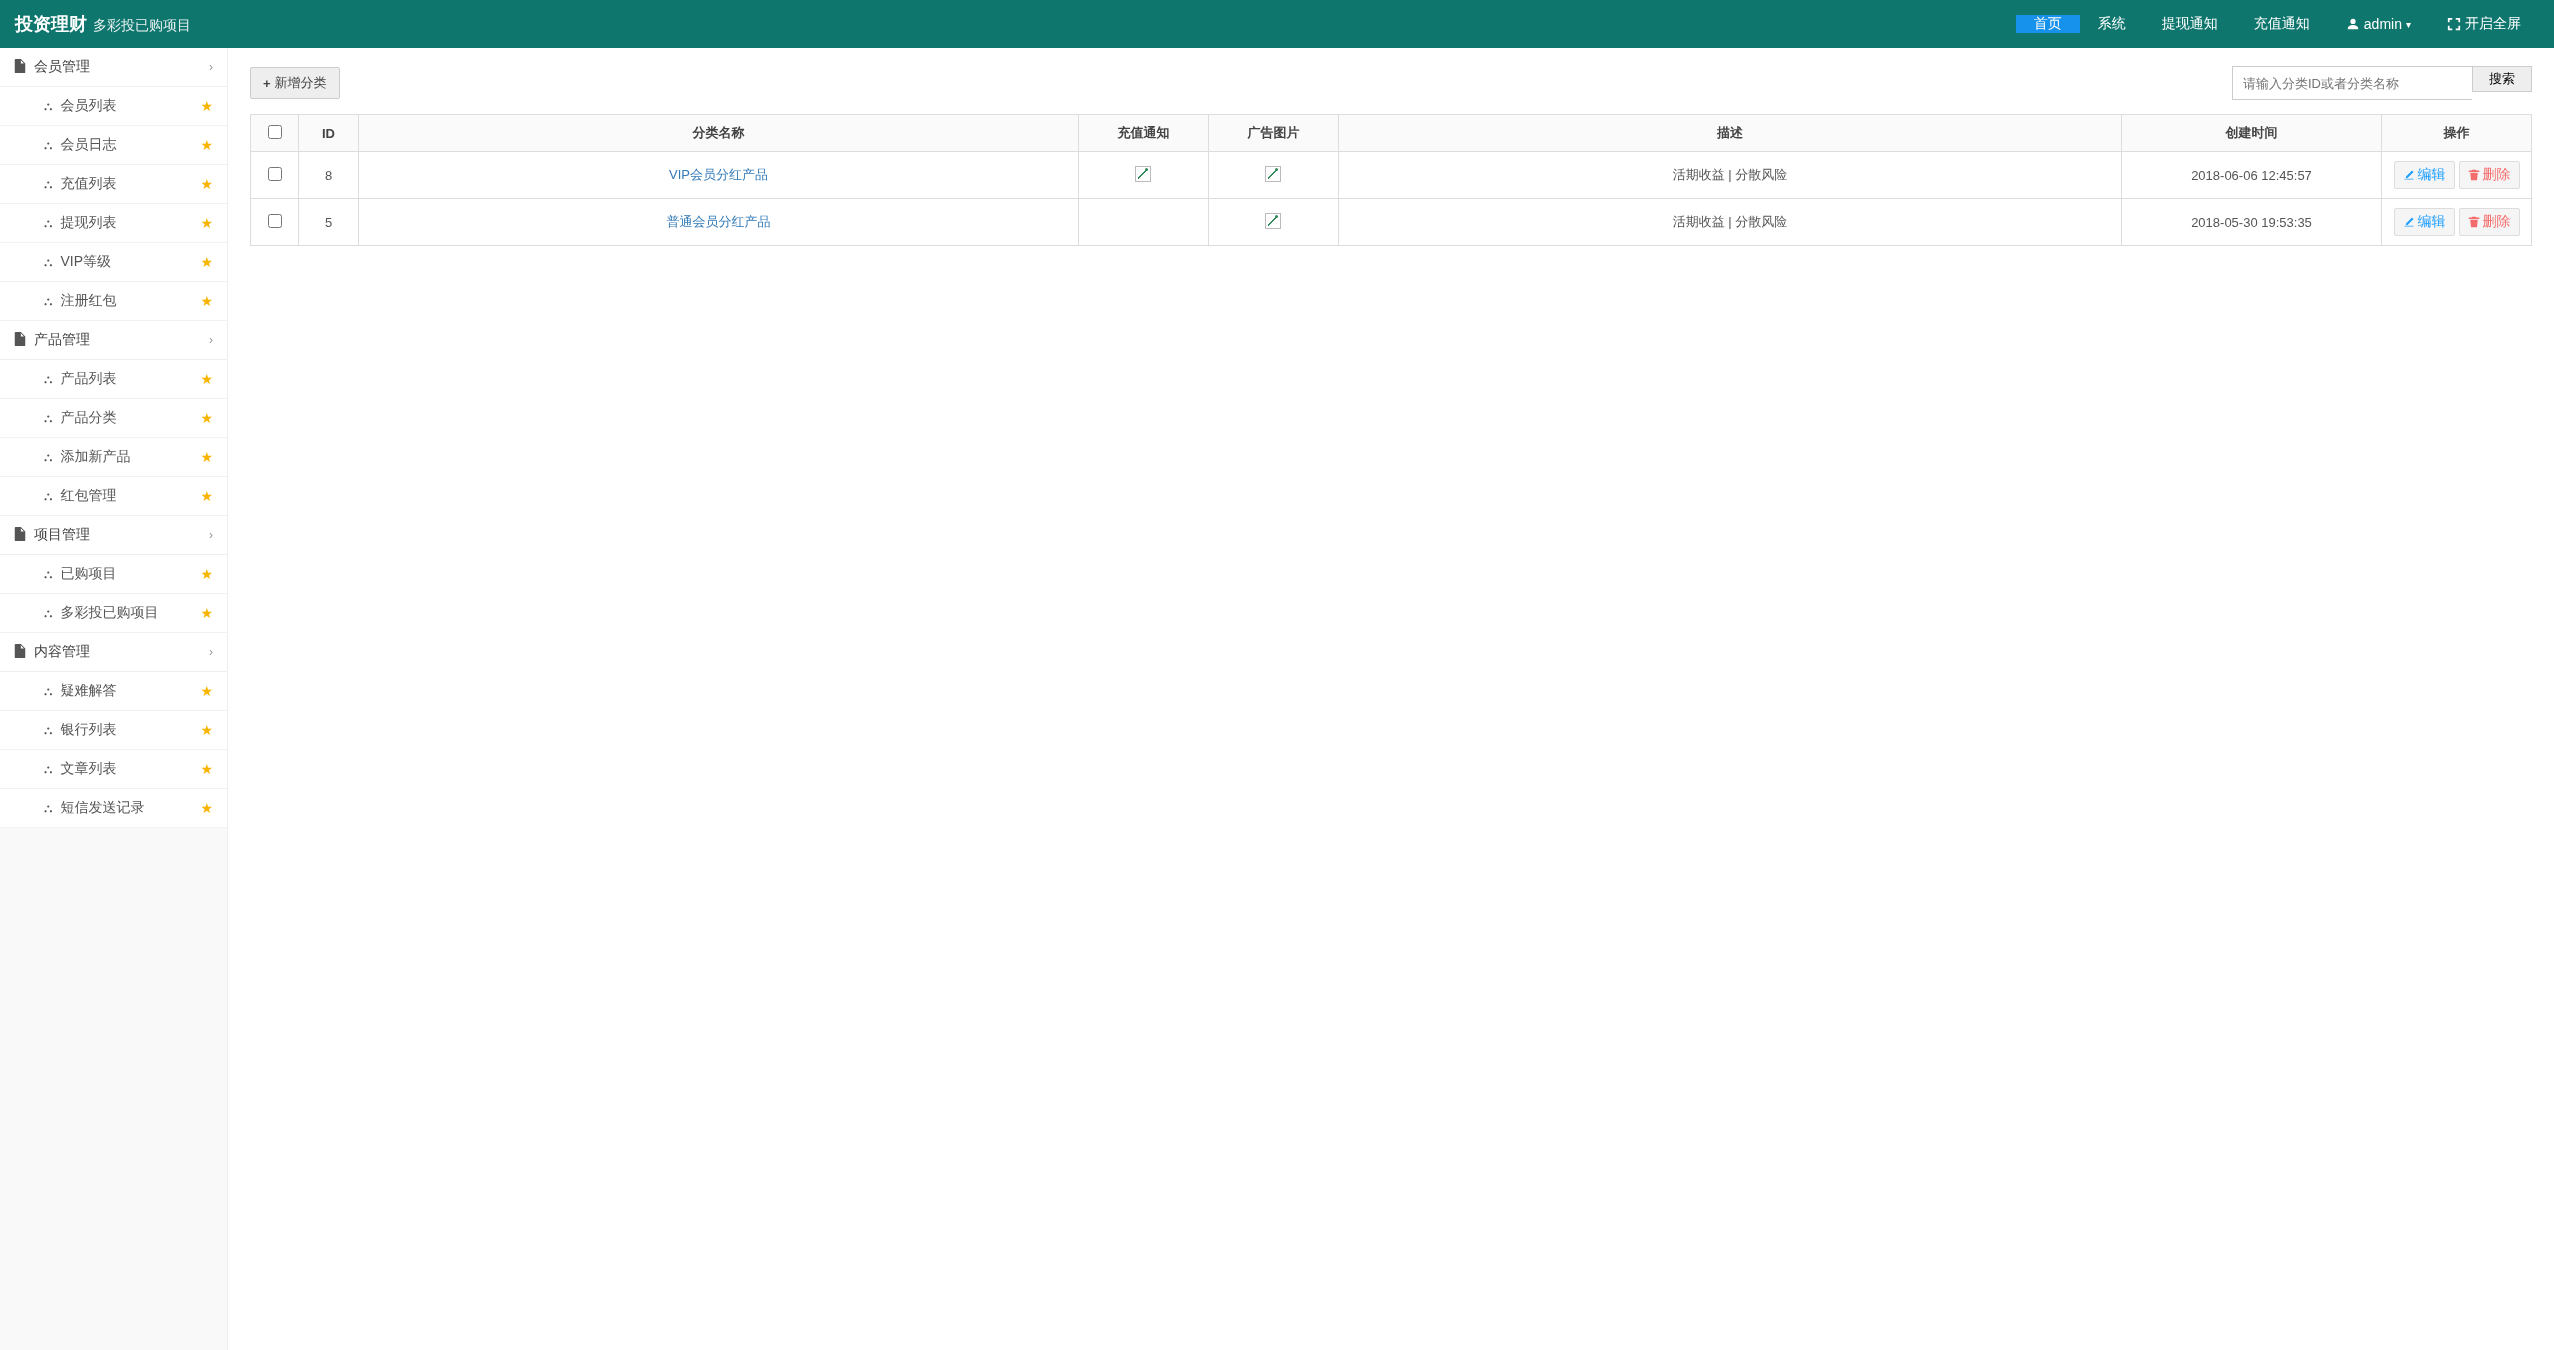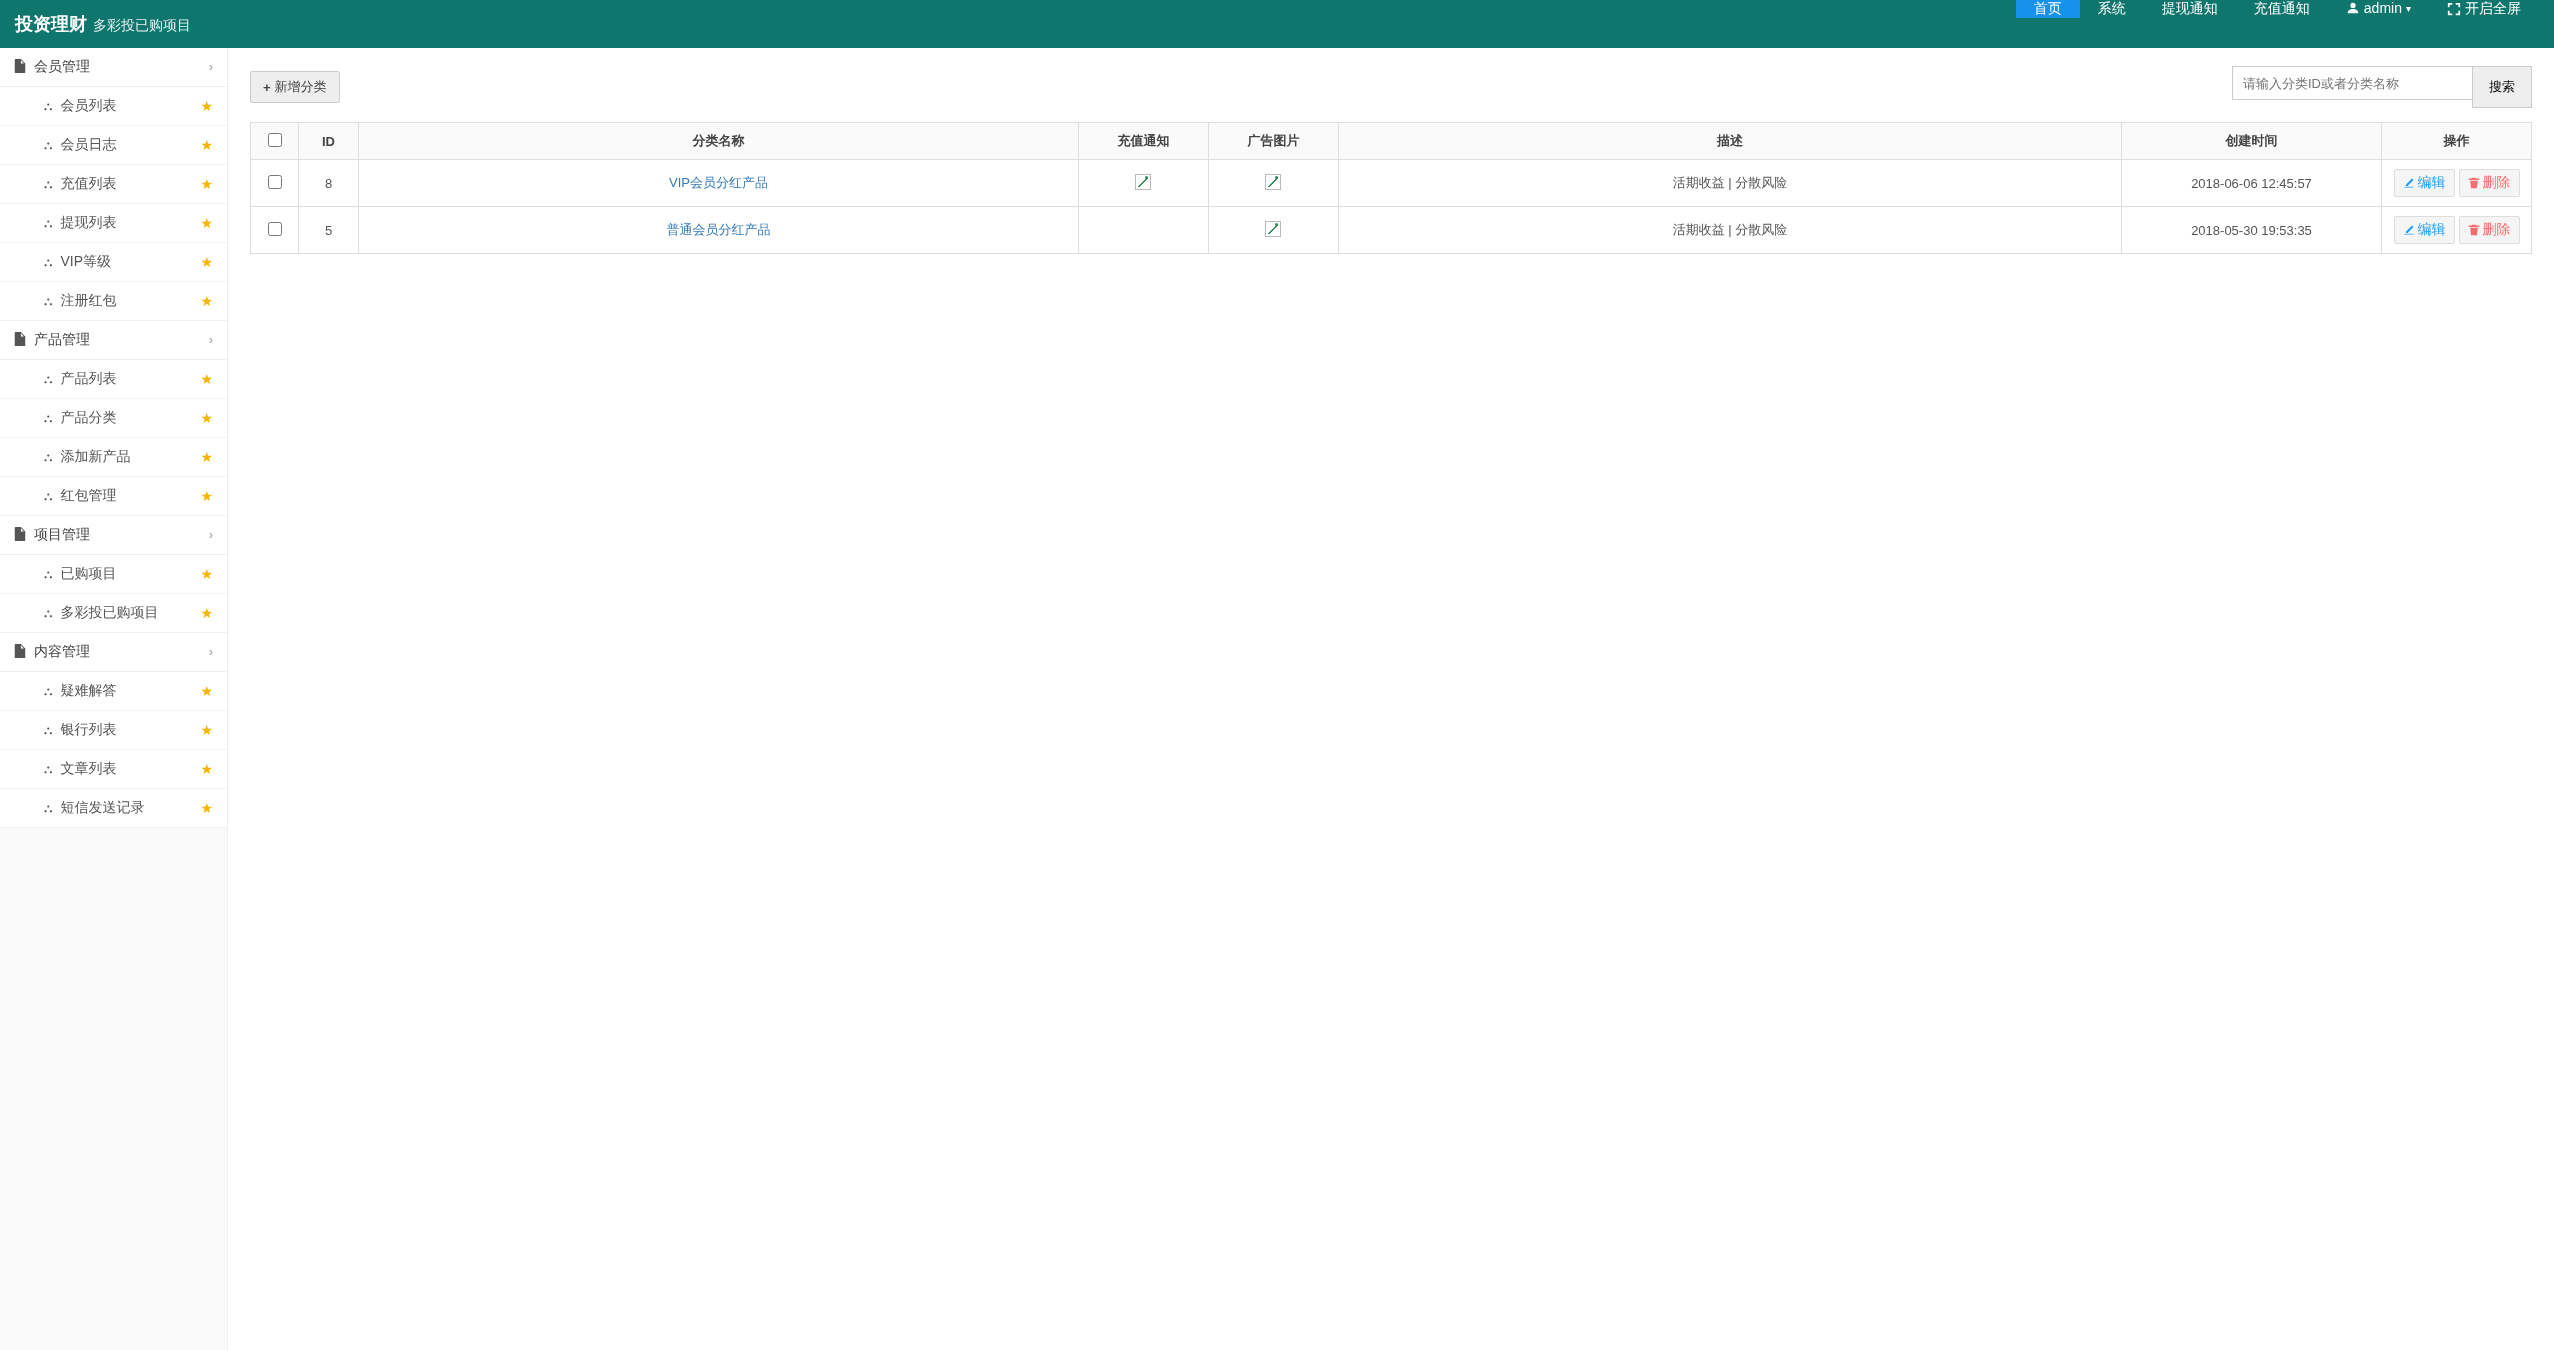--- a/index.html
+++ b/index.html
@@ -3,21 +3,21 @@
 <meta charset="utf-8">
 <style>
 * { box-sizing: border-box; margin: 0; padding: 0; }
 body { font-family: "Helvetica Neue", Helvetica, Arial, "Microsoft YaHei", sans-serif; font-size: 14px; color: #333; background: #fff; }
 a { color: #337ab7; text-decoration: none; }
 
 
 .navbar { background: #0f766e; color: #fff; height: 48px; display: flex; align-items: center; padding: 0 15px; }
 .navbar-brand { font-size: 18px; font-weight: bold; display: flex; align-items: baseline; gap: 6px; }
 .navbar-brand .sub { font-size: 14px; font-weight: normal; opacity: 0.9; }
-.navbar-right { margin-left: auto; display: flex; align-items: flex-start; height: 48px; }
+.navbar-right { margin-left: auto; display: flex; align-items: center; height: 48px; }
 .nav-item { padding: 0 18px; display: flex; align-items: center; cursor: pointer; color: #fff; font-size: 14px; }
 .nav-item.active { background: #1691ec; }
 .nav-item .caret { margin-left: 4px; font-size: 10px; }
 .nav-item svg { width: 14px; height: 14px; fill: #fff; margin-right: 4px; }
 
 
 .layout { display: flex; height: calc(100vh - 48px); }
 .sidebar-wrap { width: 228px; position: relative; background: #f9f9f9; border-right: 1px solid #eee; }
 .sidebar { height: 100%; overflow-y: auto; }
 .sidebar::-webkit-scrollbar { width: 12px; }
@@ -35,21 +35,21 @@
 .file-svg { width: 12px; height: 14px; fill: #555; }
 
 
 .main { flex: 1; padding: 18px 22px; overflow: auto; }
 .page-title { font-size: 16px; color: #444; margin-bottom: 18px; }
 .toolbar { display: flex; align-items: center; margin-bottom: 14px; }
 .btn { display: inline-flex; align-items: center; padding: 6px 12px; font-size: 13px; border: 1px solid #ccc; background: #eee; color: #444; cursor: pointer; border-radius: 2px; }
 .btn .plus { margin-right: 4px; font-weight: bold; }
 .search-group { margin-left: auto; display: flex; padding-left: 23px; }
 .search-input { width: 240px; height: 34px; padding: 6px 10px; border: 1px solid #ccc; border-right: none; font-size: 13px; outline: none; }
-.search-btn { height: 42px; padding: 0 16px; border: 1px solid #ccc; background: #eee; cursor: pointer; font-size: 13px; }
+.search-btn { height: 26px; padding: 0 16px; border: 1px solid #ccc; background: #eee; cursor: pointer; font-size: 13px; }
 
 
 table { width: 100%; border-collapse: collapse; border: 1px solid #ddd; }
 th, td { border: 1px solid #ddd; padding: 9px 8px; text-align: center; font-size: 13px; }
 th { background: #fafafa; color: #444; font-weight: bold; }
 td { color: #555; }
 .img-placeholder { display: inline-block; width: 16px; height: 16px; border: 1px solid #bbb; position: relative; }
 .img-placeholder::before { content: ""; position: absolute; inset: 2px; background: linear-gradient(135deg, transparent 45%, #2e8b57 45%, #2e8b57 55%, transparent 55%); }
 .img-placeholder::after { content: ""; position: absolute; top: 1px; right: 2px; width: 3px; height: 3px; background: #2e8b57; border-radius: 50%; }
 .op-btn { display: inline-flex; align-items: center; padding: 4px 8px; font-size: 14px; border: 1px solid #ddd; background: #f5f5f5; cursor: pointer; margin: 0 2px; border-radius: 2px; }

